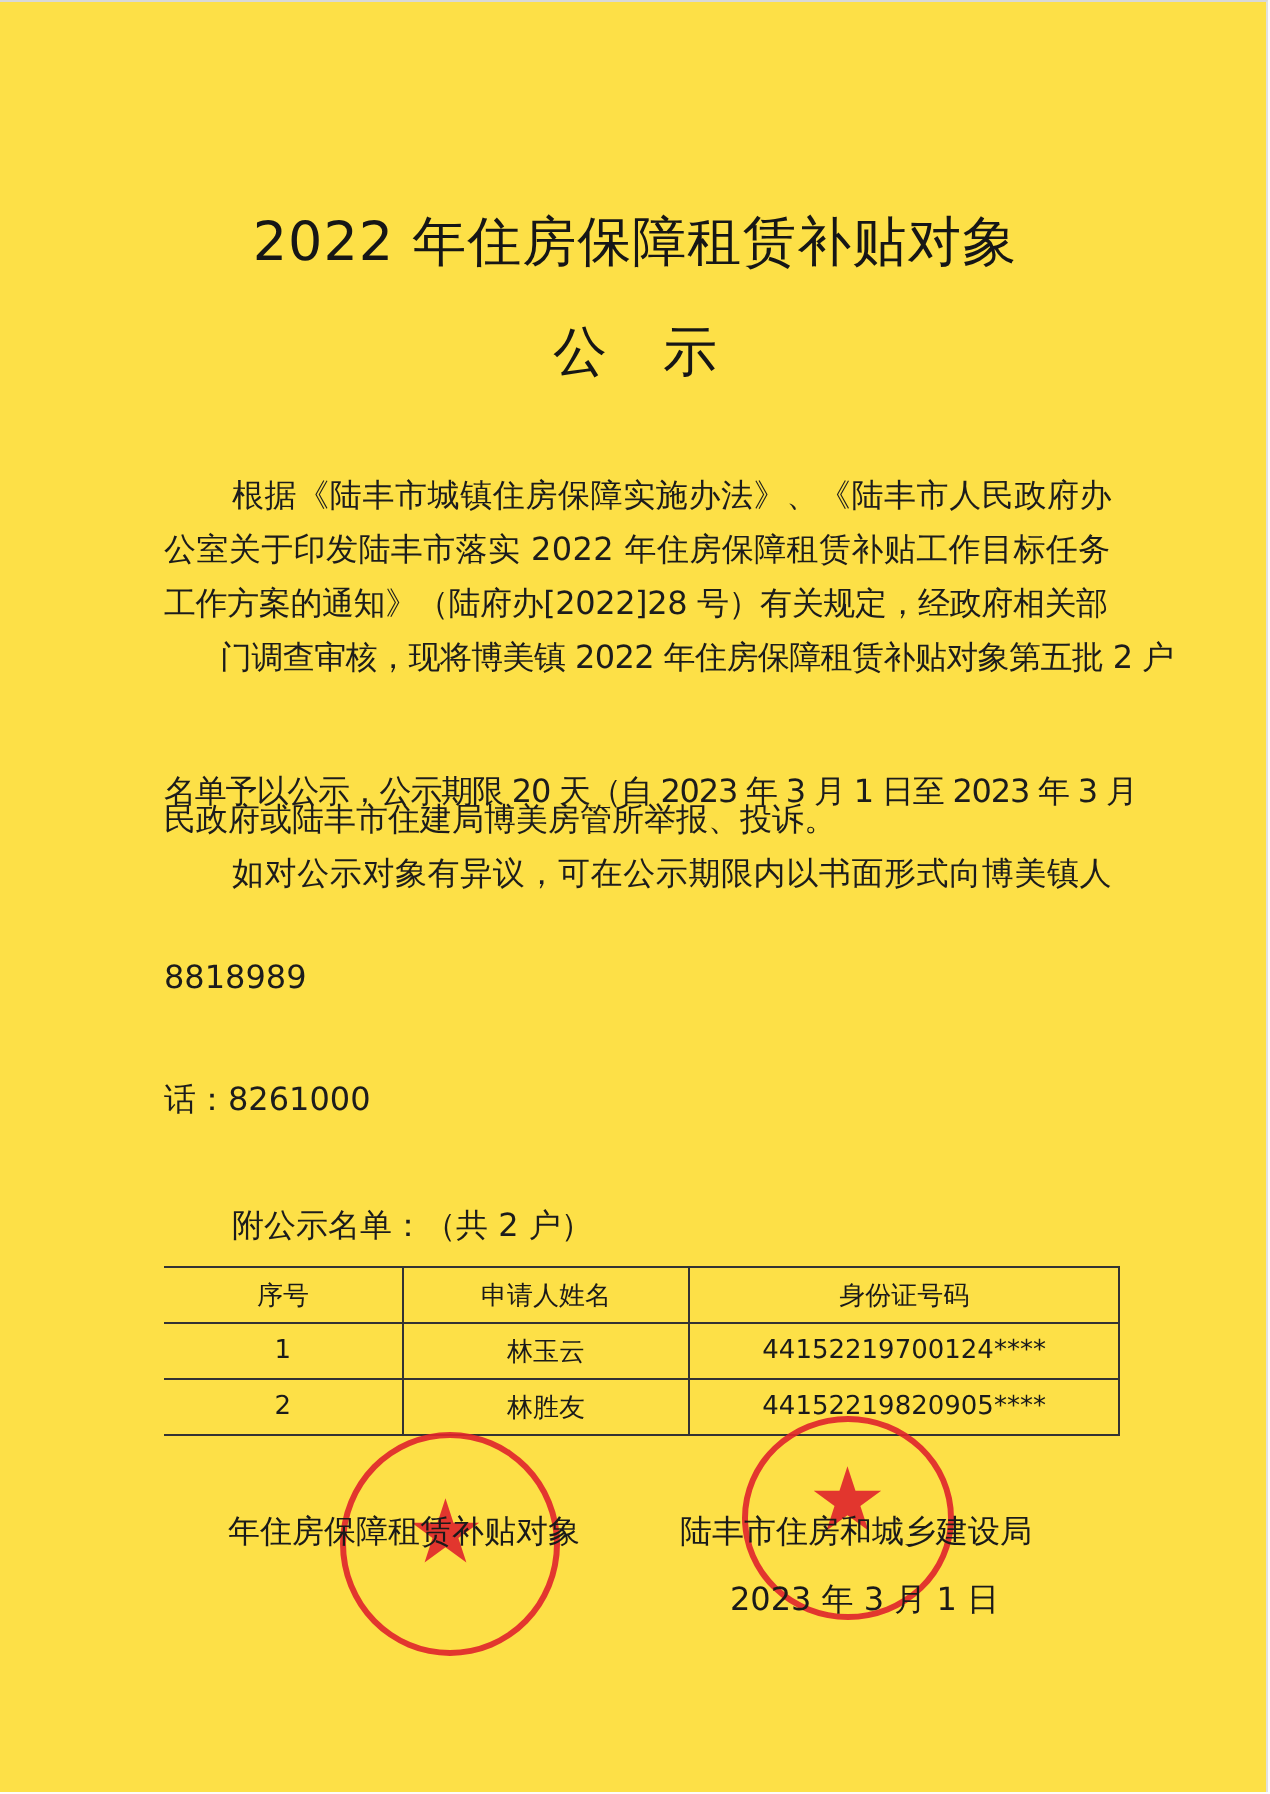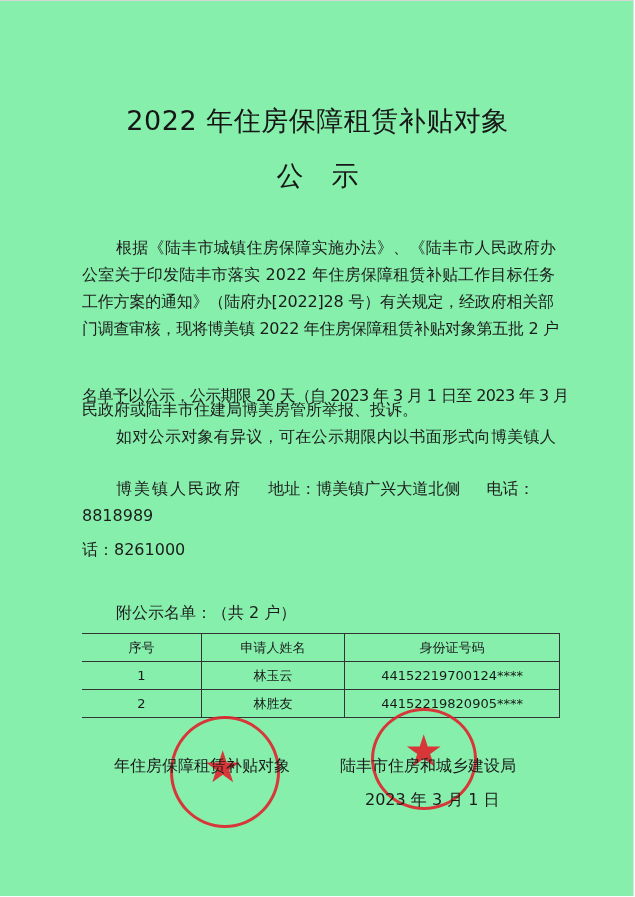--- a/index.html
+++ b/index.html
@@ -5,21 +5,21 @@
   html, body { margin: 0; padding: 0; }
   body {
     width: 635px; height: 897px; overflow: hidden;
     background: #fdfcfc;
     font-family: "DejaVu Sans", "Liberation Sans", sans-serif;
     color: #1a1a1a;
     position: relative;
   }
   .page {
     position: absolute; left: 0; top: 0; width: 633px; height: 895px;
-    background: #86efac;
+    background: #fde047;
     border-top: 1px solid #d8d8d8; border-right: 1px solid #e0e0e0;
   }
   .title {
     position: absolute; left: 0; width: 635px; top: 102px;
     text-align: center; font-size: 27px; letter-spacing: 0.5px; color: #161616;
   }
   .subtitle {
     position: absolute; left: 0; width: 635px; top: 157px;
     text-align: center; font-size: 27px; letter-spacing: 28px; padding-left: 28px; box-sizing: border-box; color: #161616;
   }
@@ -63,37 +63,30 @@
 
 <div class="page">
 
   <div class="title">2022 年住房保障租赁补贴对象</div>
   <div class="subtitle">公示</div>
 
   <div class="body-text" style="top:233px;">
     <p class="line indent" style="letter-spacing:0.3px;">根据《陆丰市城镇住房保障实施办法》、《陆丰市人民政府办</p>
     <p class="line" style="letter-spacing:0.2px;">公室关于印发陆丰市落实 2022 年住房保障租赁补贴工作目标任务</p>
     <p class="line" style="letter-spacing:-0.2px;">工作方案的通知》（陆府办[2022]28 号）有关规定，经政府相关部</p>
-    <p class="line" style="letter-spacing:-0.3px;">门调查审核，现将博美镇 2022 年住房保障租赁补贴对象第五批 2 户</p>
+    <p class="line" style="letter-spacing:-0.3px;margin-left:28px;">门调查审核，现将博美镇 2022 年住房保障租赁补贴对象第五批 2 户</p>
     <p class="line" style="letter-spacing:-0.6px;margin-top:40px;">名单予以公示，公示期限 20 天（自 2023 年 3 月 1 日至 2023 年 3 月</p>
   </div>
 
   <div class="body-text" style="top:395px;">
     <p class="line">民政府或陆丰市住建局博美房管所举报、投诉。</p>
     <p class="line indent" style="letter-spacing:0.3px;">如对公示对象有异议，可在公示期限内以书面形式向博美镇人</p>
   </div>
 
   <div class="body-text" style="top:474px;">
-    <p class="line indent">
-      <span class="wide">博美镇人民政府</span>
-      <span style="display:inline-block;width:16px;"></span>
-      <span>地址：博美镇广兴大道北侧</span>
-      <span style="display:inline-block;width:16px;"></span>
-      <span>电话：</span>
-    </p>
     <p class="line">8818989</p>
   </div>
 
   <div class="body-text" style="top:535px;">
     <p class="line">
       <span>话：</span><span>8261000</span>
     </p>
   </div>
 
   <div class="body-text" style="top:598px;">

